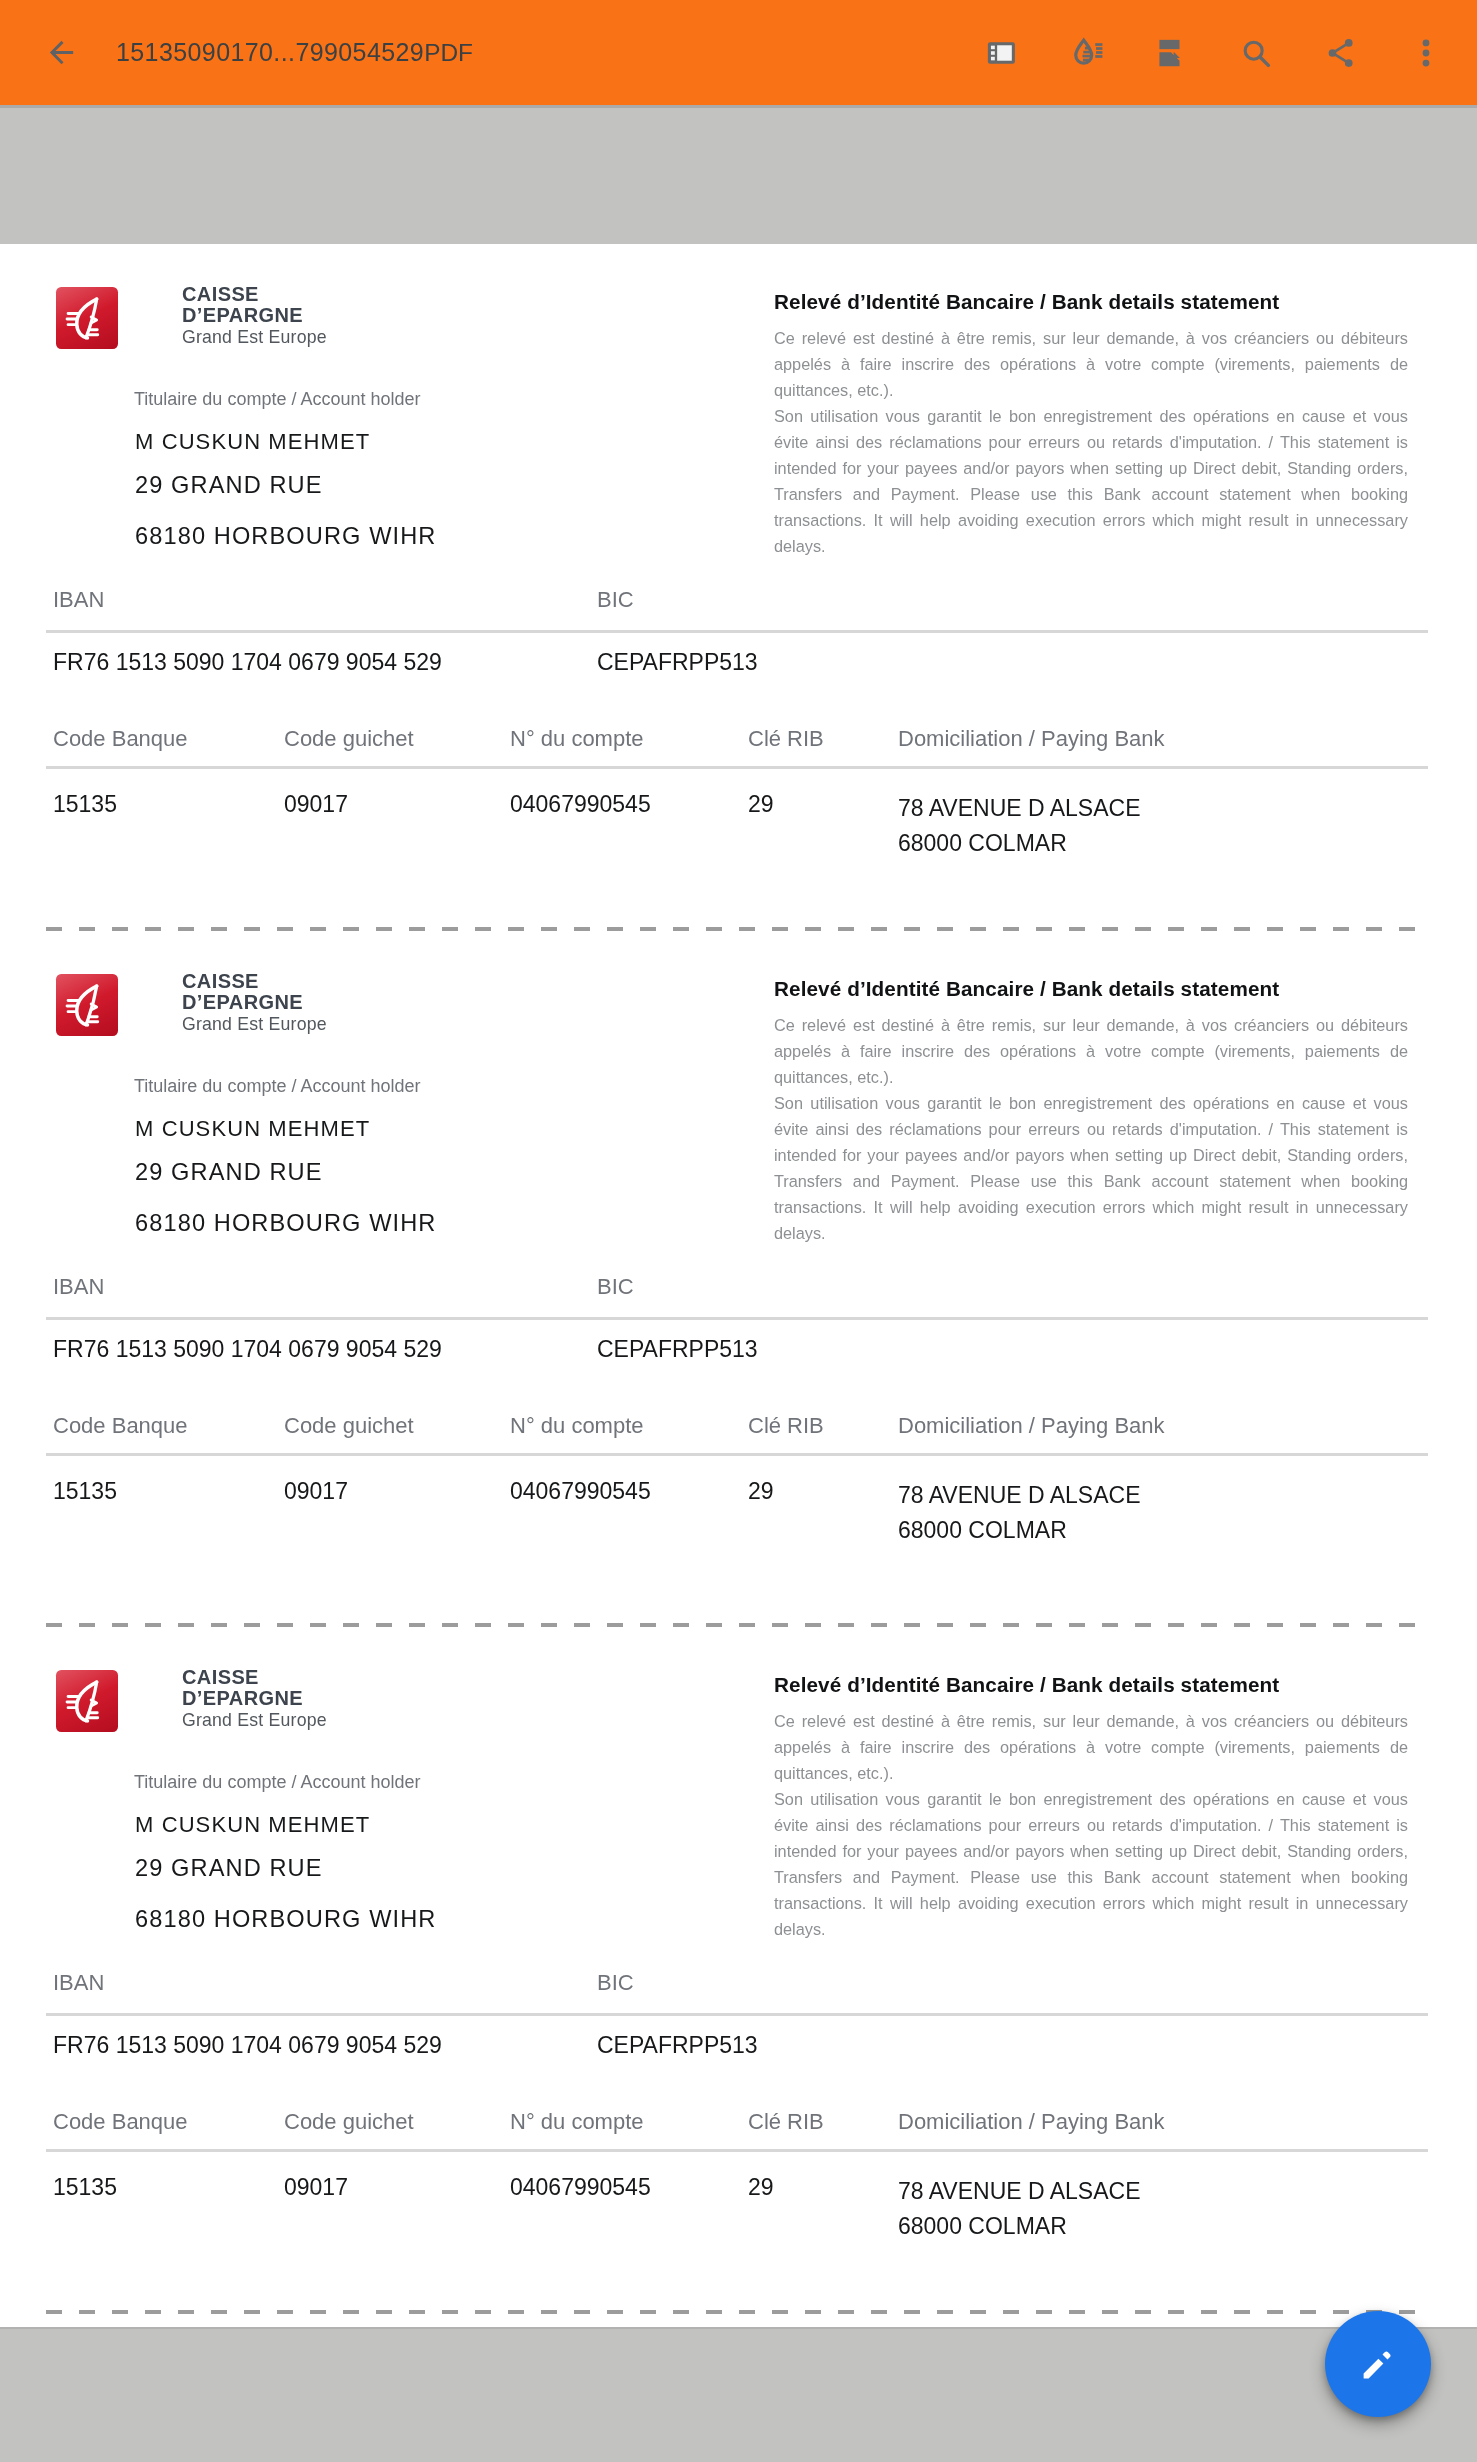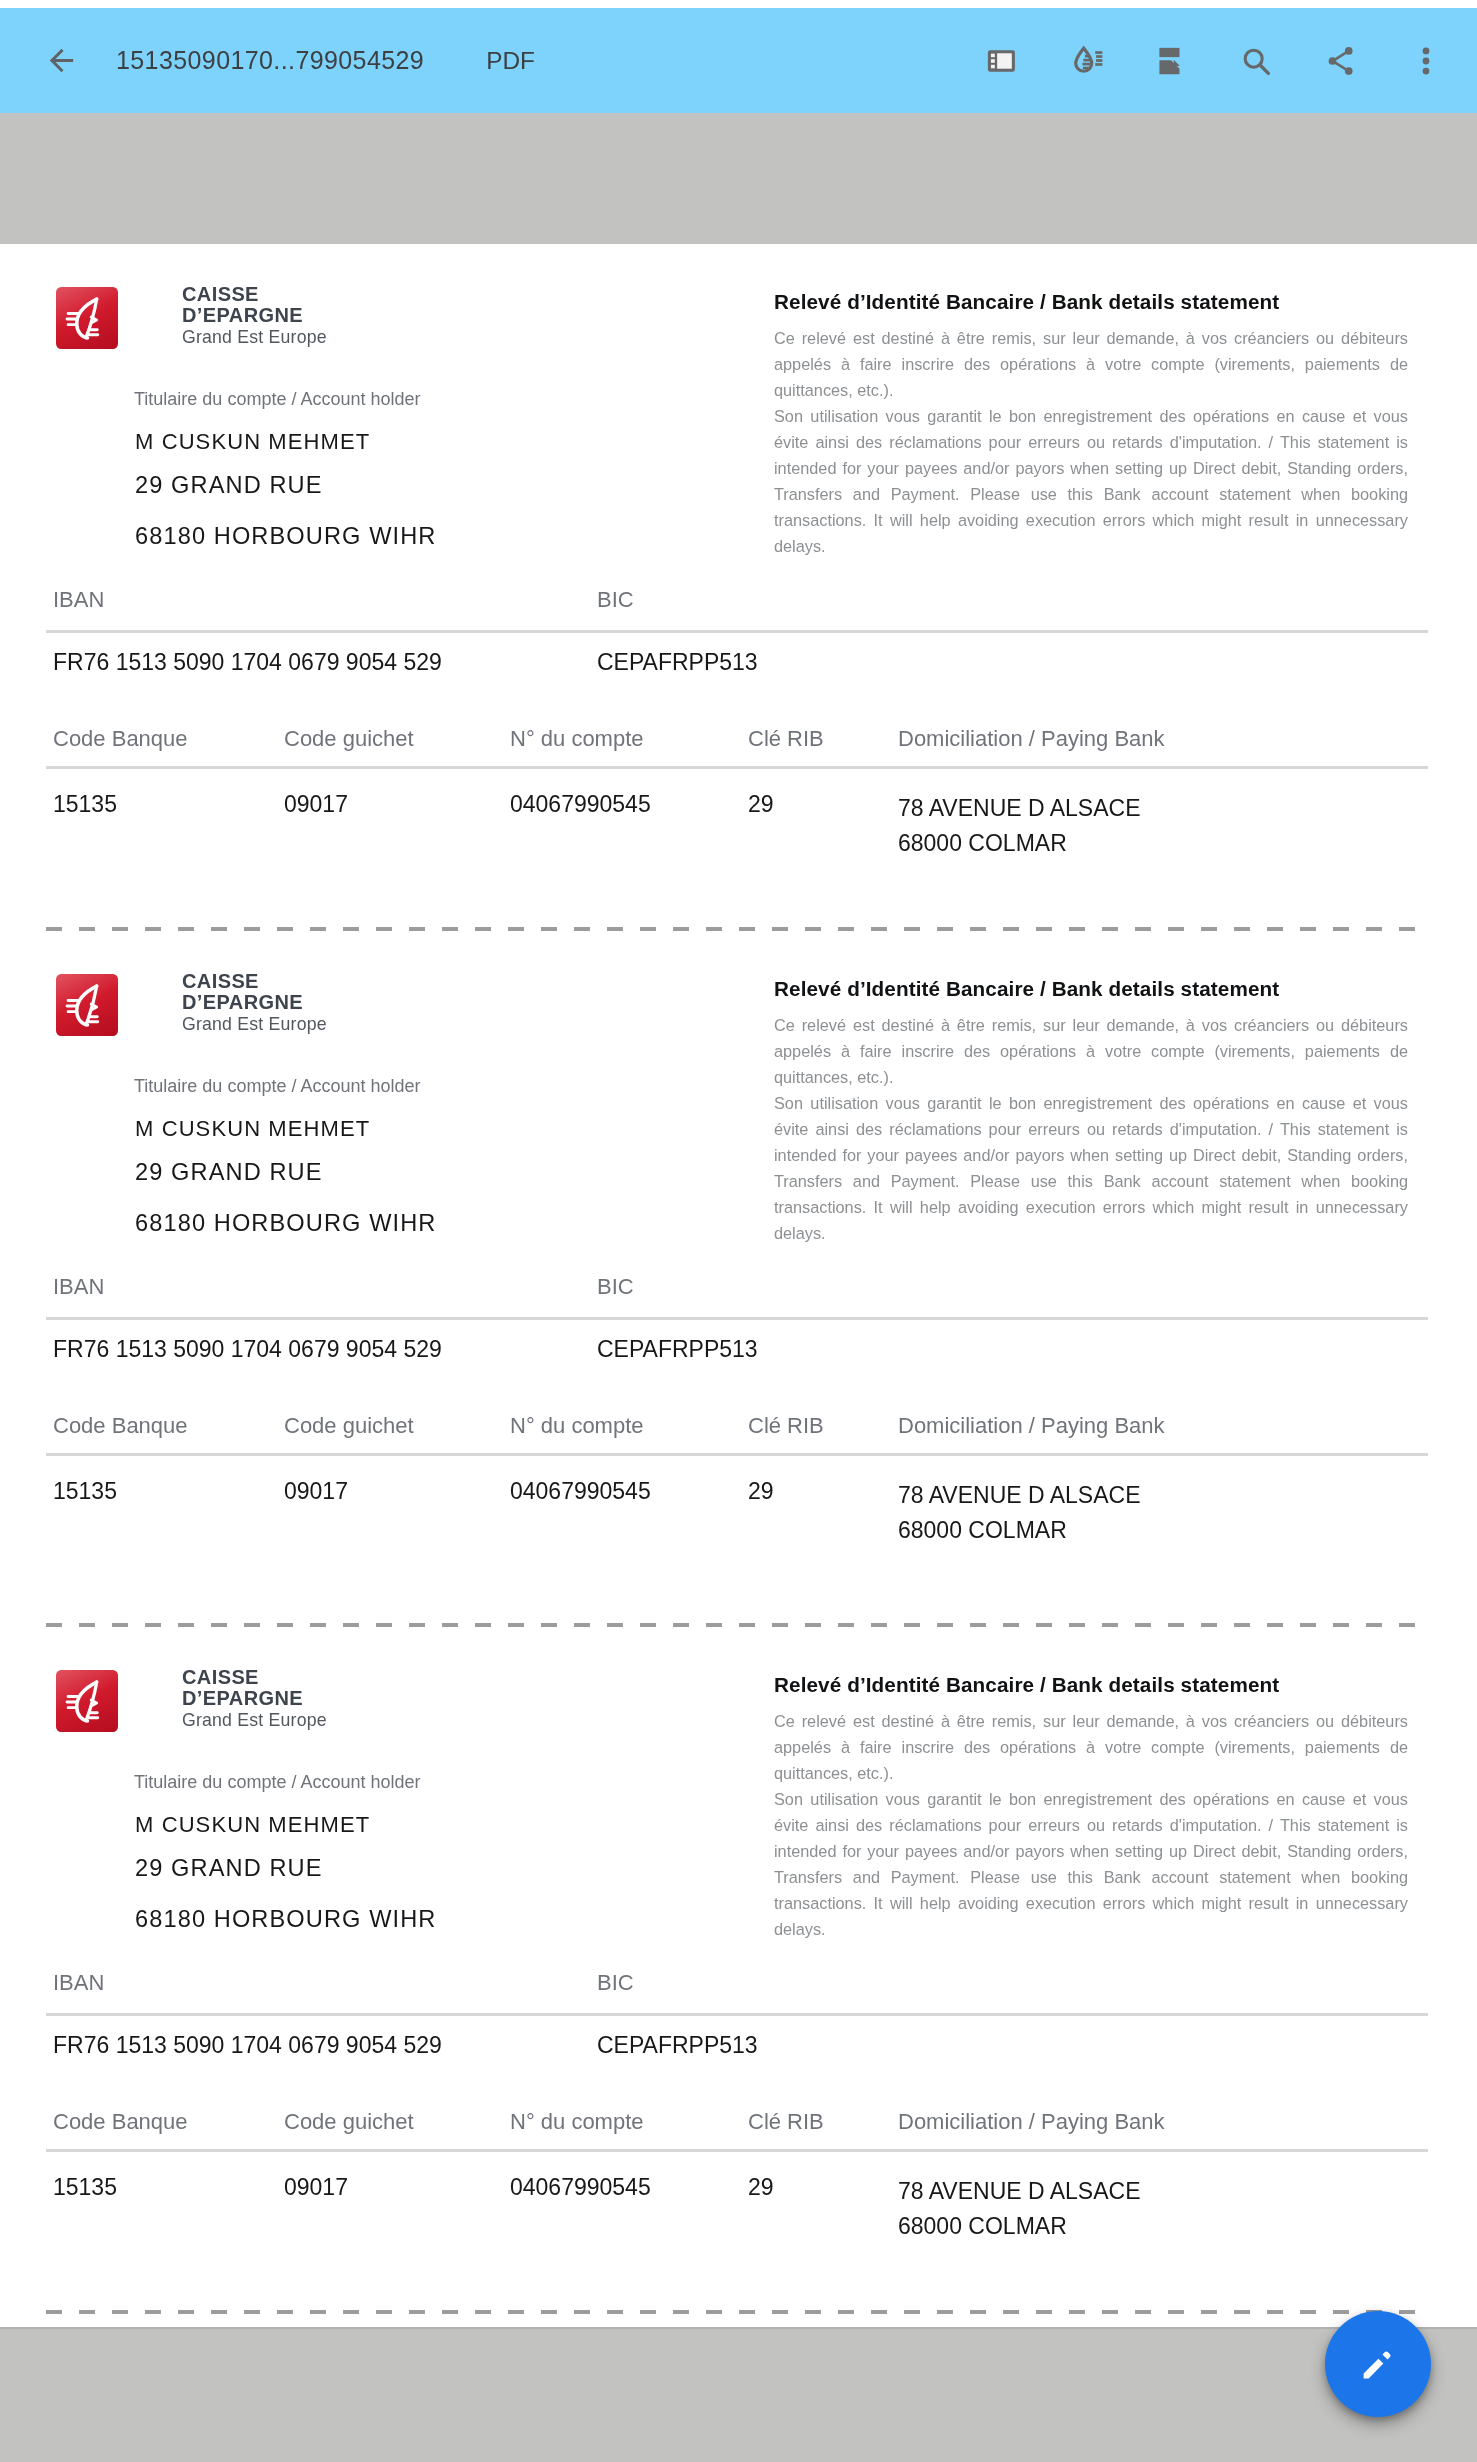--- a/index.html
+++ b/index.html
@@ -4,31 +4,31 @@
 <style>
   * { margin:0; padding:0; box-sizing:border-box; }
   html,body { width:1478px; height:2462px; }
   body {
     position:relative; overflow:hidden; background:#ffffff;
     font-family:"Liberation Sans", sans-serif;
   }
 
   
   .toolbar {
-    position:absolute; top:8px; left:0; width:1478px; height:105px;
-    background:#7dd3fc; display:flex; align-items:center; z-index:5;
+    position:absolute; top:0; left:0; width:1478px; height:105px;
+    background:#f97316; display:flex; align-items:center; z-index:5;
   }
   .back-btn {
     width:53px; height:53px; margin-left:35px; border:none; background:transparent;
     display:flex; align-items:center; justify-content:center; cursor:pointer;
   }
   .doc-title {
     margin-left:28px; font-size:25px; color:#3c4043; letter-spacing:0.4px; white-space:nowrap;
   }
-  .doc-type { margin-left:62px; font-size:24.4px; color:#3c4043; }
+  .doc-type { font-size:24.4px; color:#3c4043; }
   .toolbar-actions {
     position:absolute; right:29.6px; top:0; height:105px;
     display:flex; align-items:center; gap:41px;
   }
   .icon-btn {
     width:44px; height:44px; border:none; background:transparent; cursor:pointer;
     display:flex; align-items:center; justify-content:center;
   }
 
   

